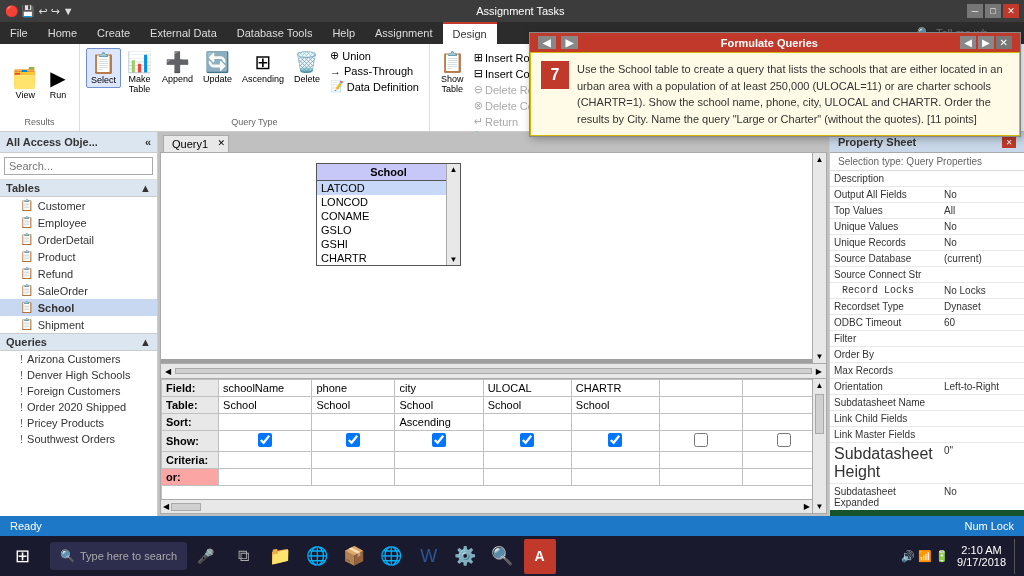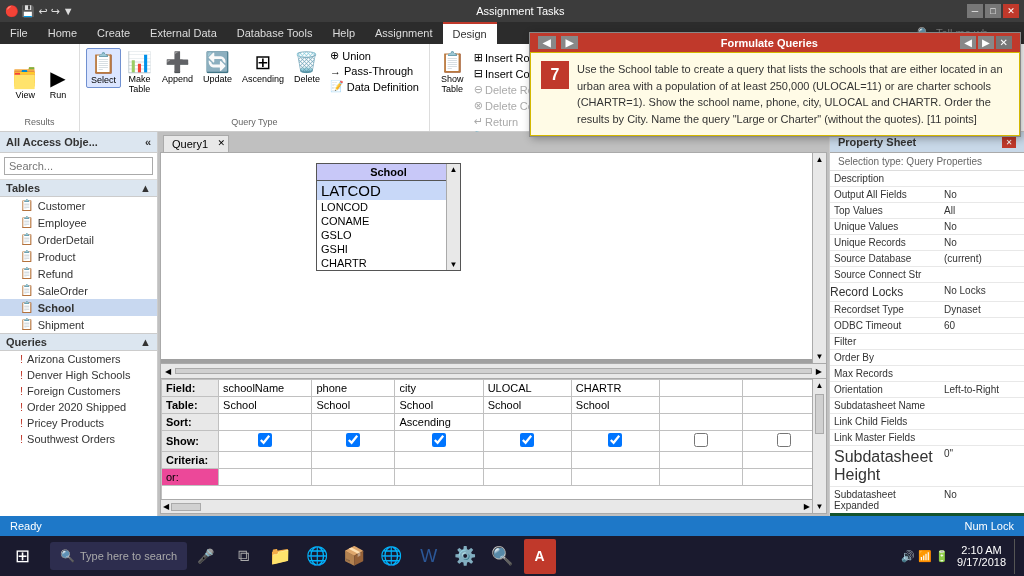--- a/index.html
+++ b/index.html
@@ -237,21 +237,21 @@
         </div>
       </div>
 
       <div style="background:#fff; margin:0 2px 2px 2px; flex:1; display:flex; flex-direction:column; overflow:hidden; border:1px solid #aaa; position:relative;">
 
         <div style="flex:0 0 210px; background:#fff; position:relative; overflow:hidden;">
 
           <div style="position:absolute; top:10px; left:155px; width:145px; background:#fff; border:1px solid #555;">
             <div style="background:#c8c8f8; padding:2px 4px; font-size:11px; font-weight:bold; text-align:center; border-bottom:1px solid #555;">School</div>
             <div style="overflow-y:auto; max-height:90px;">
-              <div style="padding:1px 4px; font-size:15px; cursor:pointer; background:#c8d8f8;">LATCOD</div>
+              <div style="padding:1px 4px; font-size:11px; cursor:pointer; background:#c8d8f8;">LATCOD</div>
               <div style="padding:1px 4px; font-size:11px; cursor:pointer;">LONCOD</div>
               <div style="padding:1px 4px; font-size:11px; cursor:pointer;">CONAME</div>
               <div style="padding:1px 4px; font-size:11px; cursor:pointer;">GSLO</div>
               <div style="padding:1px 4px; font-size:11px; cursor:pointer;">GSHI</div>
               <div style="padding:1px 4px; font-size:11px; cursor:pointer;">CHARTR</div>
             </div>
 
             <div style="position:absolute; right:0; top:0; width:14px; height:100%; background:#e8e8e8; border-left:1px solid #aaa; display:flex; flex-direction:column; align-items:center;">
               <div style="font-size:8px; cursor:pointer; padding:1px;">▲</div>
               <div style="flex:1;"></div>
@@ -331,21 +331,21 @@
                 <td style="background:#e8e8e8; border:1px solid #c0c0c0; padding:2px 4px; font-weight:bold;">Criteria:</td>
                 <td style="border:1px solid #c0c0c0; padding:2px 4px;"></td>
                 <td style="border:1px solid #c0c0c0; padding:2px 4px;"></td>
                 <td style="border:1px solid #c0c0c0; padding:2px 4px;"></td>
                 <td style="border:1px solid #c0c0c0; padding:2px 4px;"></td>
                 <td style="border:1px solid #c0c0c0; padding:2px 4px;"></td>
                 <td style="border:1px solid #c0c0c0; padding:2px 4px;"></td>
                 <td style="border:1px solid #c0c0c0; padding:2px 4px;"></td>
               </tr>
               <tr>
-                <td style="background:#ec4899; border:1px solid #c0c0c0; padding:2px 4px; font-weight:normal;">or:</td>
+                <td style="background:#fca5a5; border:1px solid #c0c0c0; padding:2px 4px; font-weight:bold;">or:</td>
                 <td style="border:1px solid #c0c0c0; padding:2px 4px;"></td>
                 <td style="border:1px solid #c0c0c0; padding:2px 4px;"></td>
                 <td style="border:1px solid #c0c0c0; padding:2px 4px;"></td>
                 <td style="border:1px solid #c0c0c0; padding:2px 4px;"></td>
                 <td style="border:1px solid #c0c0c0; padding:2px 4px;"></td>
                 <td style="border:1px solid #c0c0c0; padding:2px 4px;"></td>
                 <td style="border:1px solid #c0c0c0; padding:2px 4px;"></td>
               </tr>
               <tr>
                   <td colspan="8" style="border:1px solid #c0c0c0; height:20px;"></td>
@@ -404,21 +404,21 @@
         </div>
         <div style="display:flex; border-bottom:1px solid #e8e8e8;">
           <div style="width:110px; padding:2px 4px; font-size:10px; color:#333; flex-shrink:0;">Source Database</div>
           <div style="flex:1; padding:2px 4px; font-size:10px; color:#333;">(current)</div>
         </div>
         <div style="display:flex; border-bottom:1px solid #e8e8e8;">
           <div style="width:110px; padding:2px 4px; font-size:10px; color:#333; flex-shrink:0;">Source Connect Str</div>
           <div style="flex:1; padding:2px 4px; font-size:10px; color:#333;"></div>
         </div>
         <div style="display:flex; border-bottom:1px solid #e8e8e8;">
-          <div style="width:110px; padding:2px 0; font-size:12px; color:#333; flex-shrink:0;">Record Locks</div>
+          <div style="width:110px; padding:2px 12px; font-size:10px; color:#333; flex-shrink:0;font-family:Liberation Mono, monospace;">Record Locks</div>
           <div style="flex:1; padding:2px 4px; font-size:10px; color:#333;">No Locks</div>
         </div>
         <div style="display:flex; border-bottom:1px solid #e8e8e8;">
           <div style="width:110px; padding:2px 4px; font-size:10px; color:#333; flex-shrink:0;">Recordset Type</div>
           <div style="flex:1; padding:2px 4px; font-size:10px; color:#333;">Dynaset</div>
         </div>
         <div style="display:flex; border-bottom:1px solid #e8e8e8;">
           <div style="width:110px; padding:2px 4px; font-size:10px; color:#333; flex-shrink:0;">ODBC Timeout</div>
           <div style="flex:1; padding:2px 4px; font-size:10px; color:#333;">60</div>
         </div>

